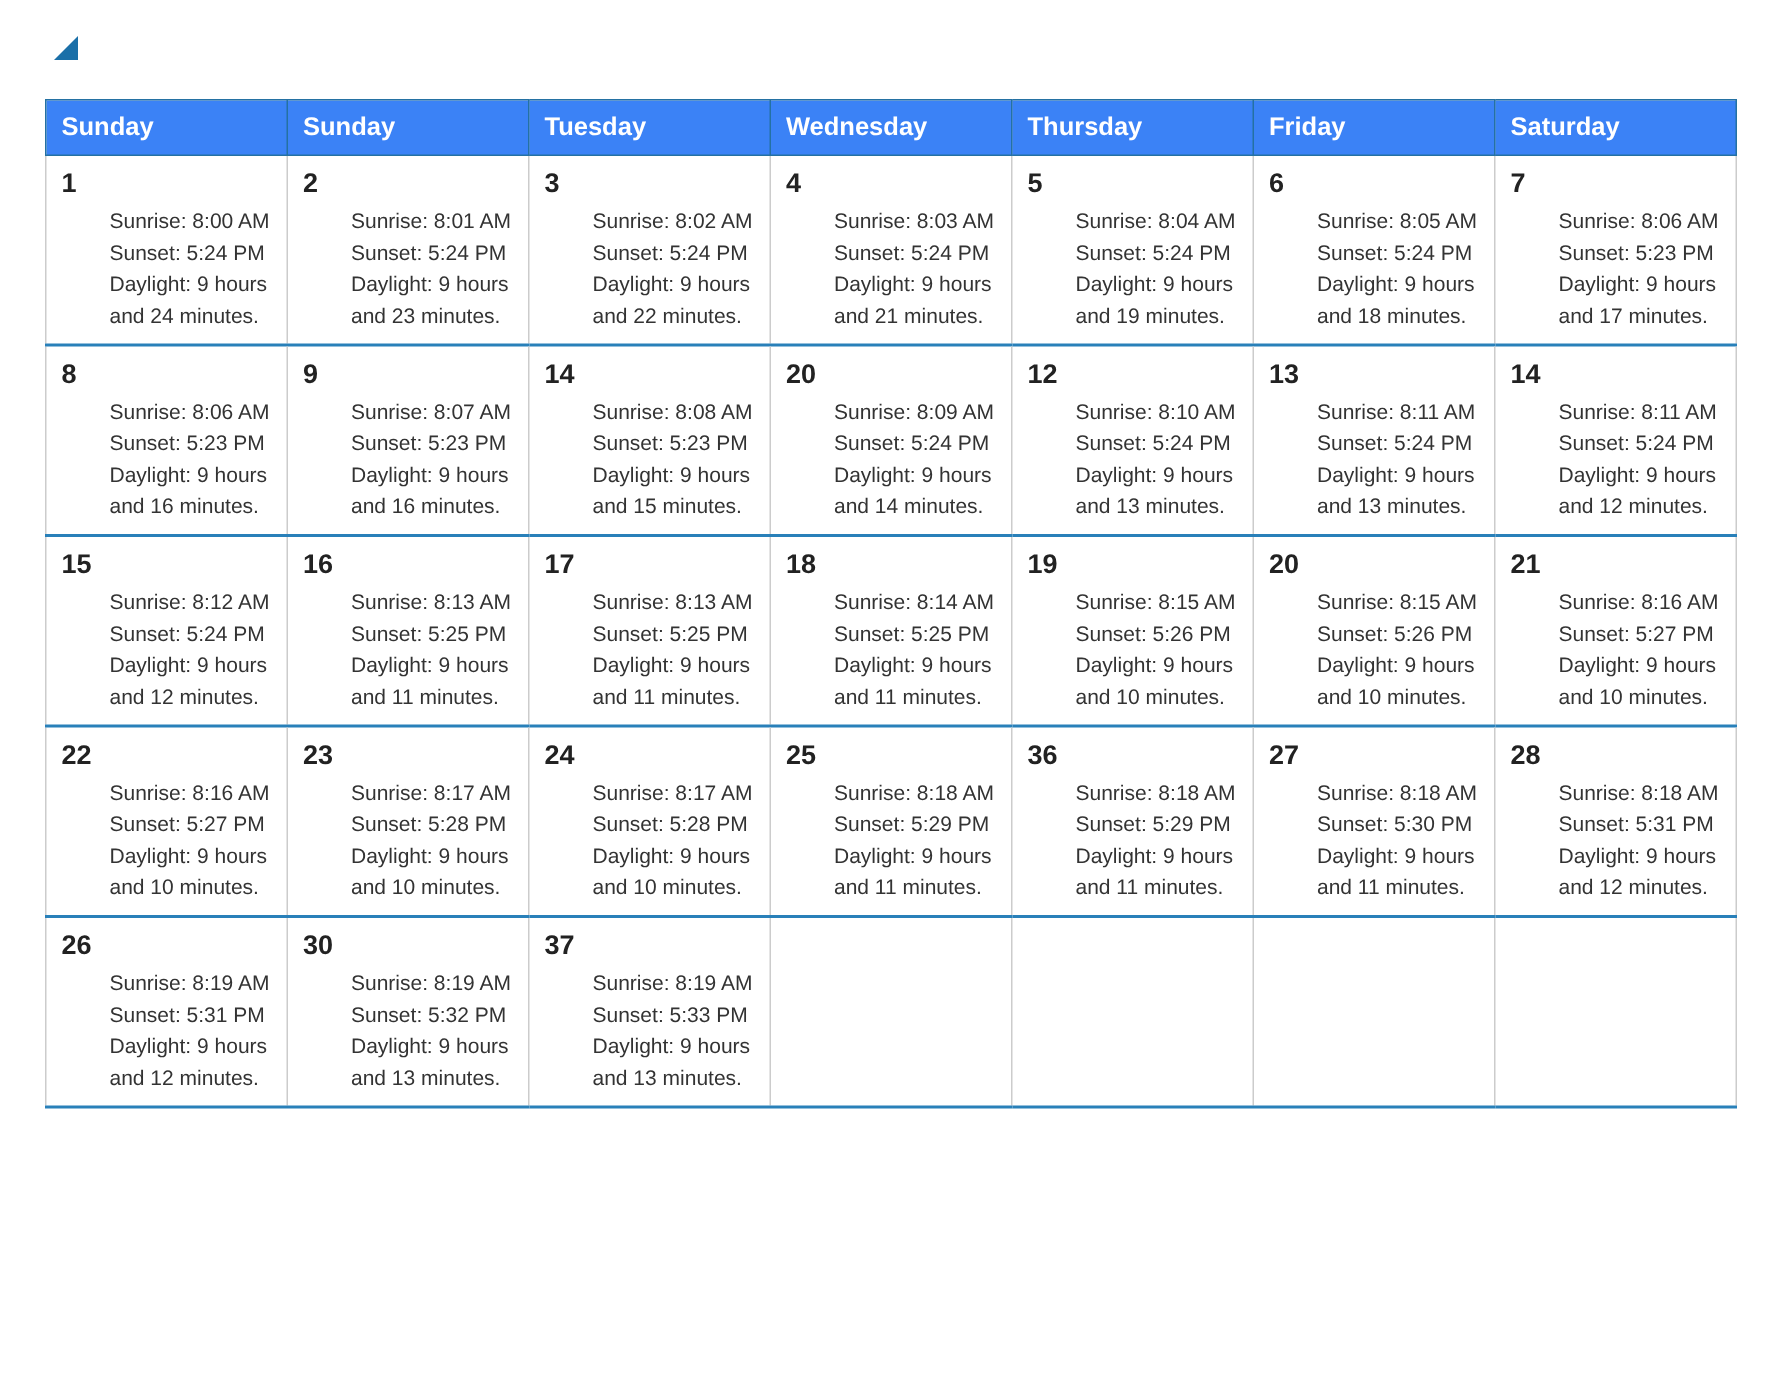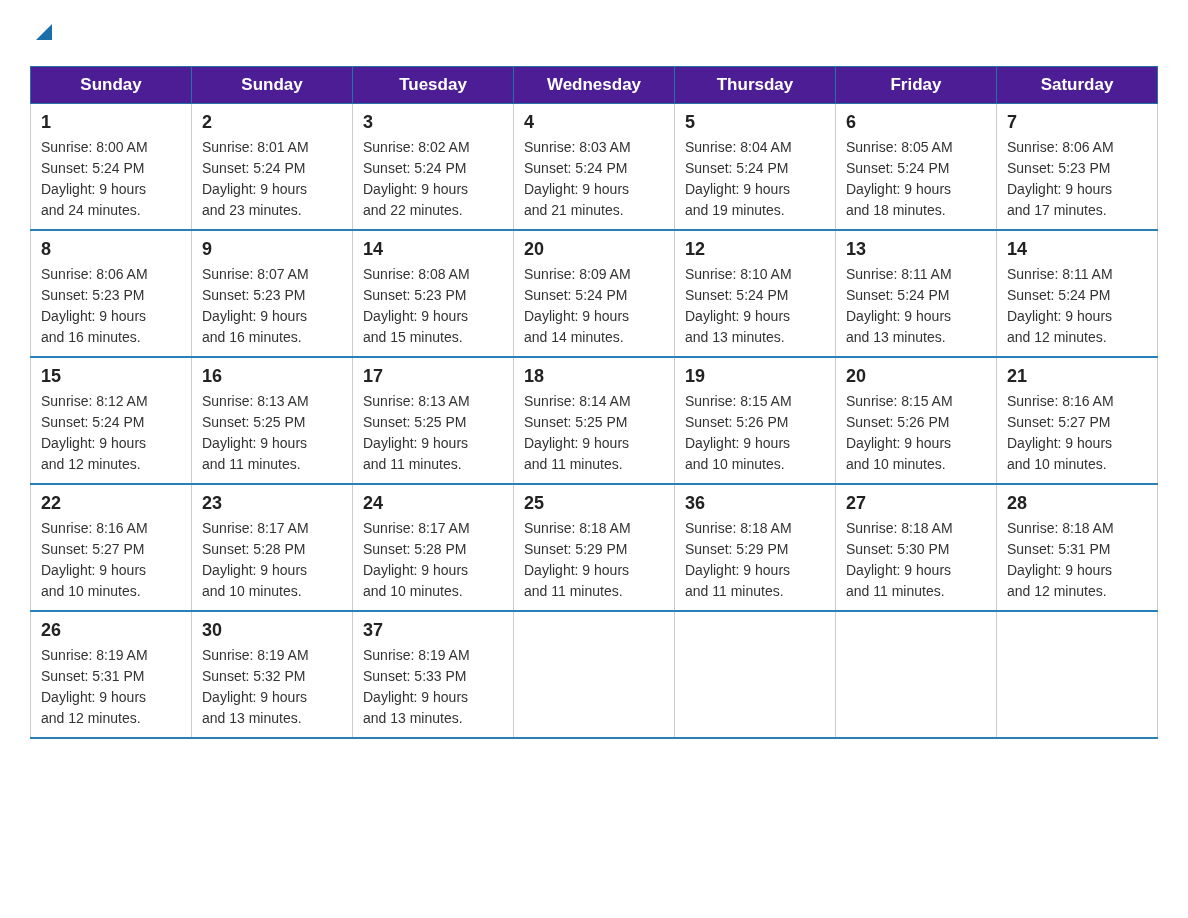--- a/index.html
+++ b/index.html
@@ -51,26 +51,26 @@
       font-size: 22px;
       color: #444;
       margin-top: 4px;
     }
     .calendar-table {
       width: 100%;
       border-collapse: collapse;
       border: 1px solid #aaa;
     }
     .calendar-table th {
-      background-color: #4c1d95;
+      background-color: #3b82f6;
       color: white;
       padding: 8px 10px;
       font-size: 17px;
       font-weight: bold;
-      text-align: center;
+      text-align: left;
       border: 1px solid #2471a3;
     }
     .calendar-table td {
       vertical-align: top;
       padding: 8px 10px;
       border: 1px solid #ccc;
       font-size: 14px;
       color: #333;
       width: 14.28%;
       min-height: 110px;
@@ -83,20 +83,21 @@
       font-size: 18px;
       font-weight: bold;
       color: #222;
       display: block;
       margin-bottom: 4px;
     }
     .day-info {
       font-size: 14px;
       line-height: 1.5;
       color: #333;
+      margin-left: 32px;
     }
     .empty-cell {
       background: #f9f9f9;
     }
   </style>
 </head>
 <body>
 
 <div class="header">
   <div class="logo-wrapper">

